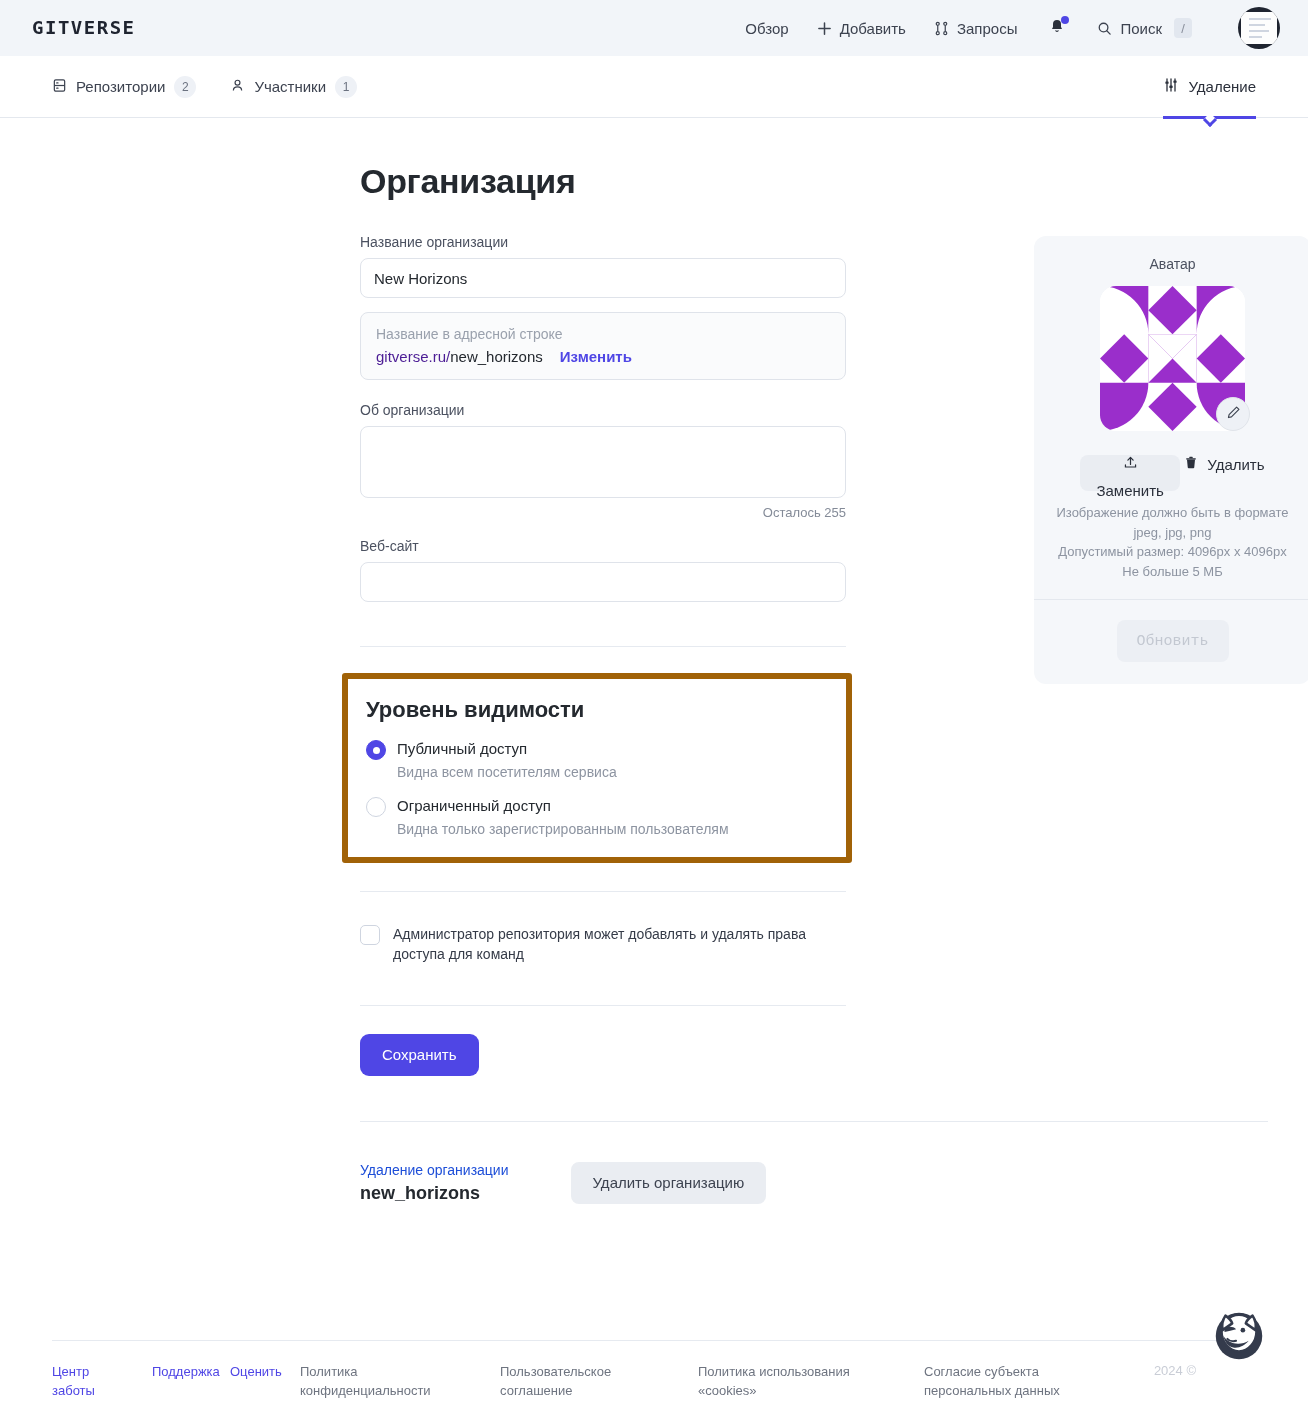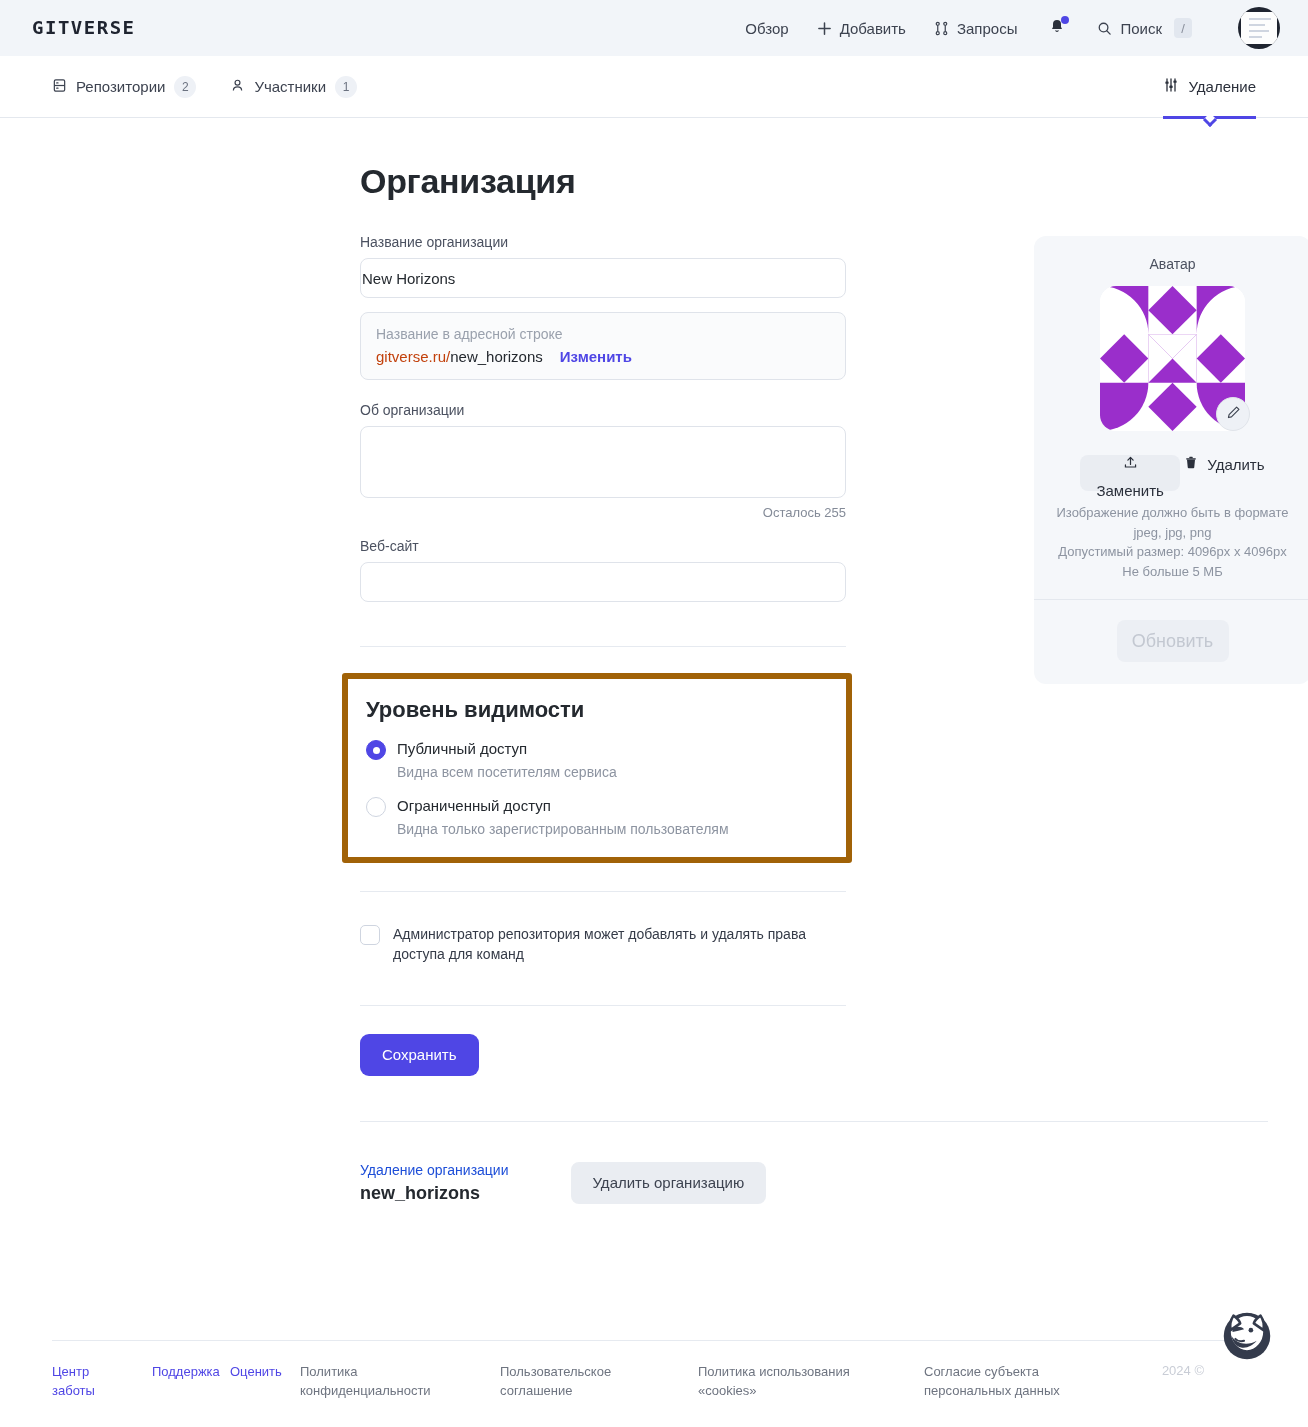--- a/index.html
+++ b/index.html
@@ -163,21 +163,21 @@
   .field-label {
     font-size: 14px;
     color: #4b5160;
     margin-bottom: 8px;
   }
   .input {
     width: 486px;
     height: 40px;
     border: 1px solid #dfe3ea;
     border-radius: 8px;
-    padding: 0 1px;
+    padding: 0 13px;
     font-size: 15px;
     color: #24292f;
     background: #fff;
     font-family: inherit;
     display: flex;
     align-items: center;
   }
   .input.empty { }
   .url-box {
     width: 486px;
@@ -186,21 +186,21 @@
     background: #fafbfc;
     padding: 13px 15px 14px;
   }
   .url-placeholder {
     font-size: 14px;
     color: #9aa1ad;
     margin-bottom: 6px;
   }
   .url-row { display: flex; align-items: baseline; gap: 17px; }
   .url-value { font-size: 15px; color: #24292f; }
-  .url-value .dim { color: #c2410c; }
+  .url-value .dim { color: #4c1d95; }
   .url-edit {
     font-size: 15px;
     font-weight: 700;
     color: #4f46e5;
     cursor: pointer;
   }
   .textarea {
     width: 486px;
     height: 72px;
     border: 1px solid #dfe3ea;
@@ -383,29 +383,29 @@
     margin: 0 -20px;
     padding: 20px 20px 22px;
   }
   .btn-disabled {
     width: 112px;
     height: 42px;
     background: #eceff4;
     color: #c3c8d1;
     border: none;
     border-radius: 8px;
-    font-size: 18px;
-    font-family: Liberation Sans, sans-serif;
+    font-size: 15px;
+    font-family: Liberation Mono, monospace;
     cursor: default;
   }
 
   
   .footer {
     position: absolute;
-    left: 0; right: 0; bottom: 0;
+    left: 0; right: 8px; bottom: 0;
     padding: 0 52px;
   }
   .footer-sep { height: 1px; background: #e6eaf0; }
   .footer-inner {
     display: flex;
     padding: 22px 0 26px;
     position: relative;
   }
   .f-link {
     font-size: 13px;

